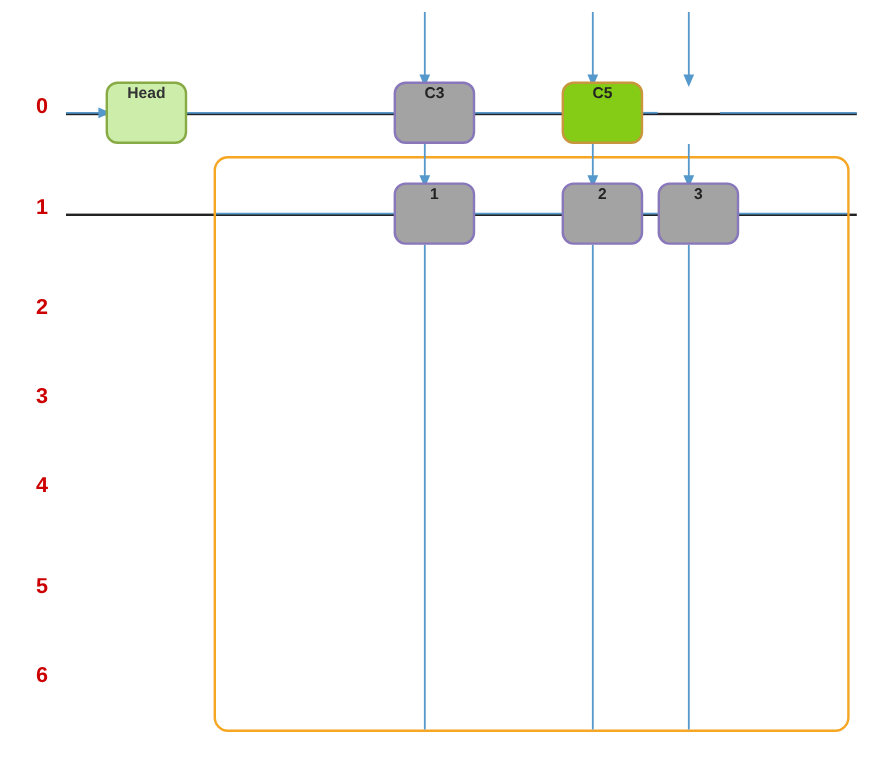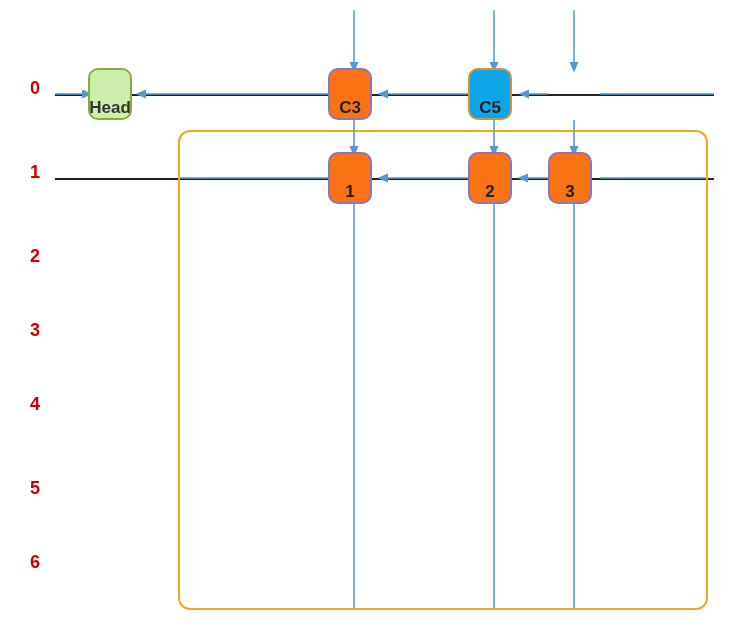--- a/index.html
+++ b/index.html
@@ -32,44 +32,44 @@
       position: absolute;
       height: 2px;
       background: #222;
       left: 55px;
       right: 30px;
     }
 
     
     .node {
       position: absolute;
-      width: 44px;
+      width: 68px;
       height: 52px;
       border-radius: 10px;
       border: 2px solid #888;
       display: flex;
-      align-items: flex-end;
+      align-items: flex-start;
       justify-content: center;
-      font-size: 17px;
+      font-size: 13px;
       font-weight: bold;
       color: #222;
       background: #c8b8e8;
       z-index: 10;
     }
     .node.head {
       background: #cceeaa;
       border-color: #88aa44;
       color: #333;
     }
     .node.commit-orange {
-      background: #0ea5e9;
+      background: #84cc16;
       border-color: #c8963c;
     }
     .node.commit-purple {
-      background: #f97316;
+      background: #a3a3a3;
       border-color: #8877bb;
     }
 
     
     #arrows {
       position: absolute;
       top: 0; left: 0;
       width: 744px;
       height: 638px;
       pointer-events: none;

